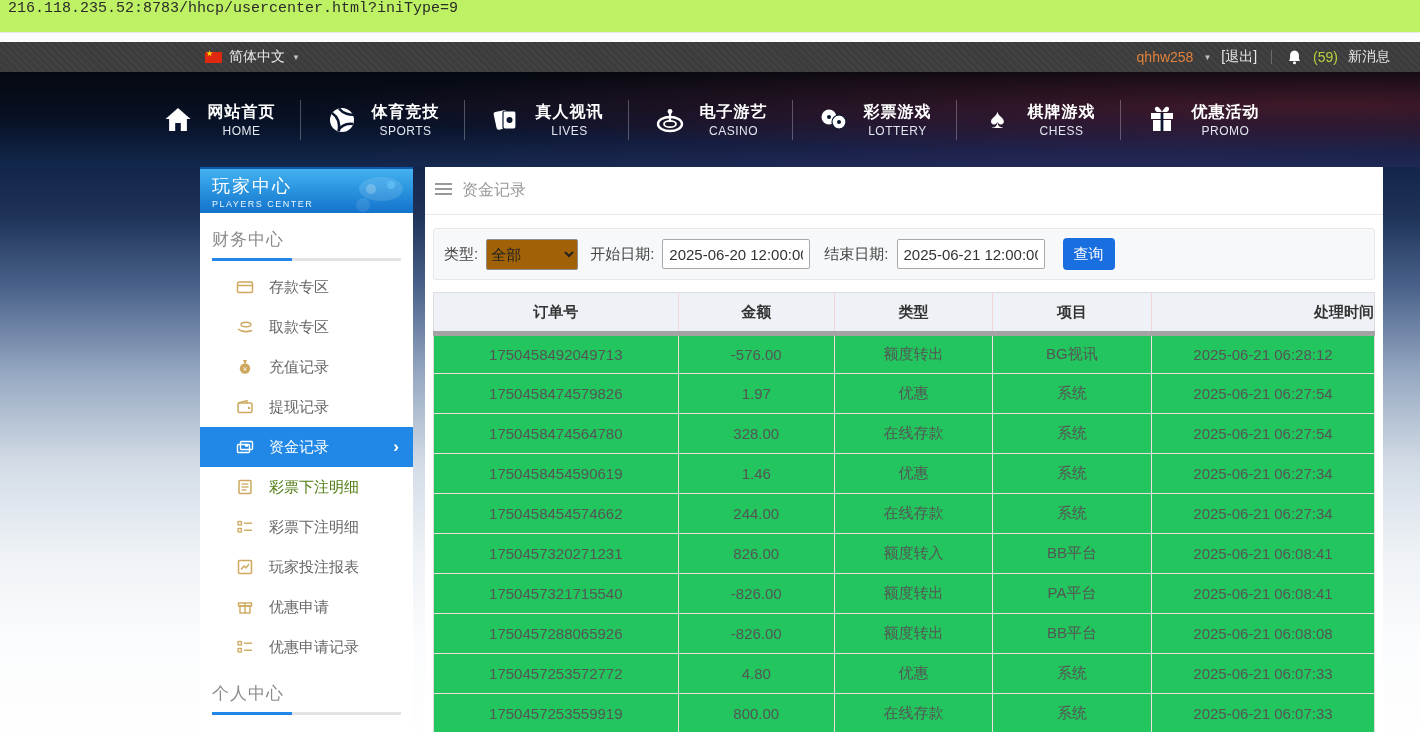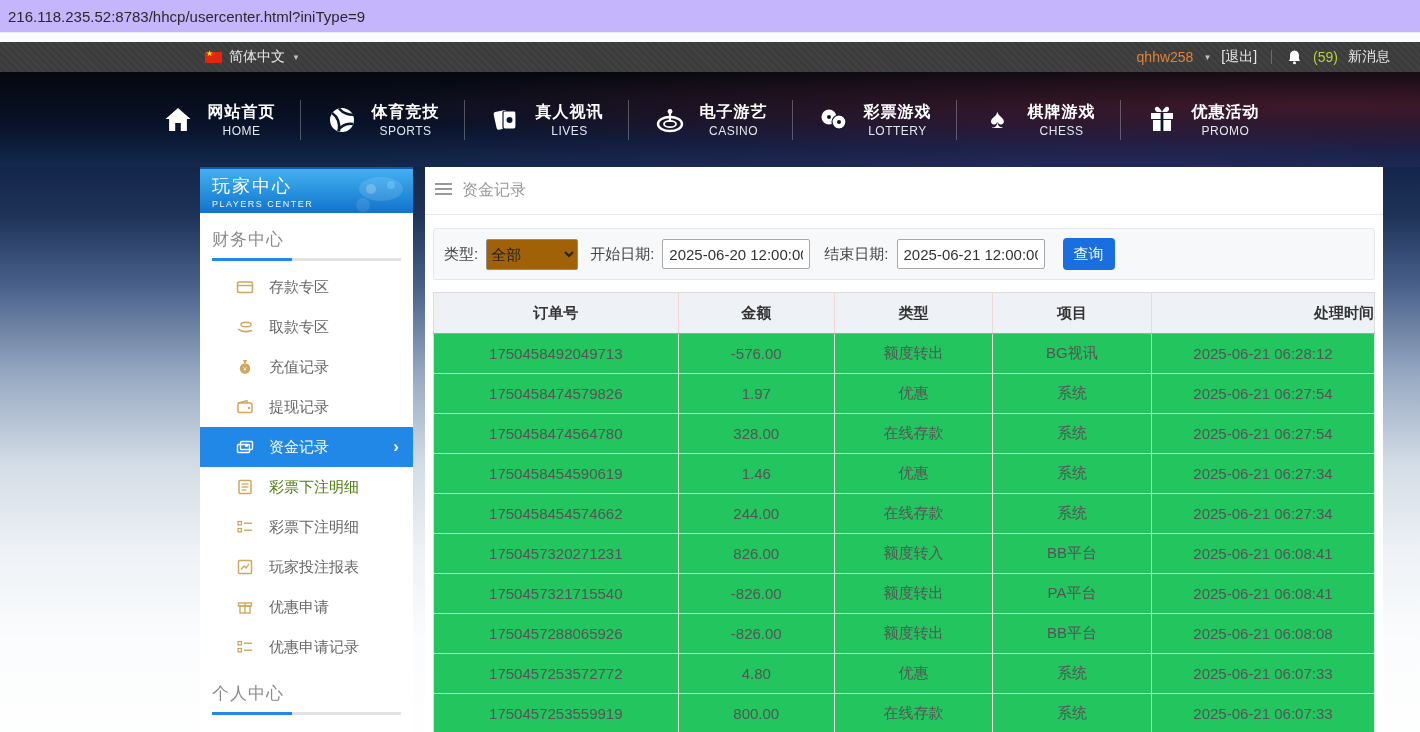--- a/index.html
+++ b/index.html
@@ -1,22 +1,22 @@
 <!DOCTYPE html>
 <html><head>
 <meta charset="utf-8">
 <style>
   * { margin:0; padding:0; box-sizing:border-box; }
   html,body { width:1420px; height:732px; overflow:hidden; background:#fff;
     font-family:"Liberation Sans","DejaVu Sans",sans-serif; }
   .screen { position:relative; width:1420px; height:732px; overflow:hidden; }
 
   
-  .url-bar { height:32px; background:#c4b5fd; display:flex; align-items:center; padding-left:8px;
-    font-size:15px; color:#2a2a2a; }
+  .url-bar { height:32px; background:#bef264; display:flex; align-items:flex-start; padding-left:8px;
+    font-size:15px; color:#2a2a2a;font-family:Liberation Mono, monospace; }
   .url-gap { height:10px; background:#fbfcfd; border-top:1px solid #e8eaed; }
 
   
   .topbar { height:30px; background:#3c3c3c;
     background-image:repeating-linear-gradient(45deg, rgba(255,255,255,.03) 0 2px, transparent 2px 5px);
     display:flex; align-items:center; color:#e8e8e8; font-size:14px; }
   .lang-group { margin-left:205px; display:flex; align-items:center; gap:7px; cursor:pointer; }
   .flag { width:17px; height:11px; background:#de2910; position:relative; border-radius:1px; }
   .flag::before { content:"★"; position:absolute; left:1px; top:-3px; color:#ffde00; font-size:8px; }
   .caret { font-size:8px; color:#c2c2c2; }
@@ -78,21 +78,21 @@
     border-radius:2px; background:#a16207; margin-right:4px;
     font-family:"Liberation Sans","DejaVu Sans",sans-serif; }
   .date-input { width:148px; height:30px; border:1px solid #a8a8a8; border-radius:2px; font-size:15px;
     color:#333; padding:0 6px; margin-right:6px; font-family:"Liberation Sans","DejaVu Sans",sans-serif; }
   .search-btn { width:52px; height:32px; background:#1a6fe0; color:#fff; border:none; border-radius:4px;
     font-size:15px; cursor:pointer; margin-left:4px; font-family:"Liberation Sans","DejaVu Sans",sans-serif; }
 
   table.records { margin:12px 8px 0; width:calc(100% - 16px); border-collapse:collapse;
     border:1px solid #dcdcdc; table-layout:fixed; }
   .records th { height:41px; background:#eef1f5; color:#333; font-size:15px; font-weight:bold;
-    border-bottom:1px solid #a3a3a3; border-right:1px solid #f0d6d6; }
+    border-bottom:5px solid #a3a3a3; border-right:1px solid #f0d6d6; }
   .records th:last-child { border-right:1px solid #dcdcdc;text-align:right; }
   .records td { height:40px; text-align:center; color:#555; font-size:15px;
     border-right:1px solid #f3dcdc; border-bottom:1px solid #f3dcdc; background:#22c55e; }
   .records td:last-child { border-right:none; }
 </style>
 </head>
 <body>
 
 <div class="screen">
 

